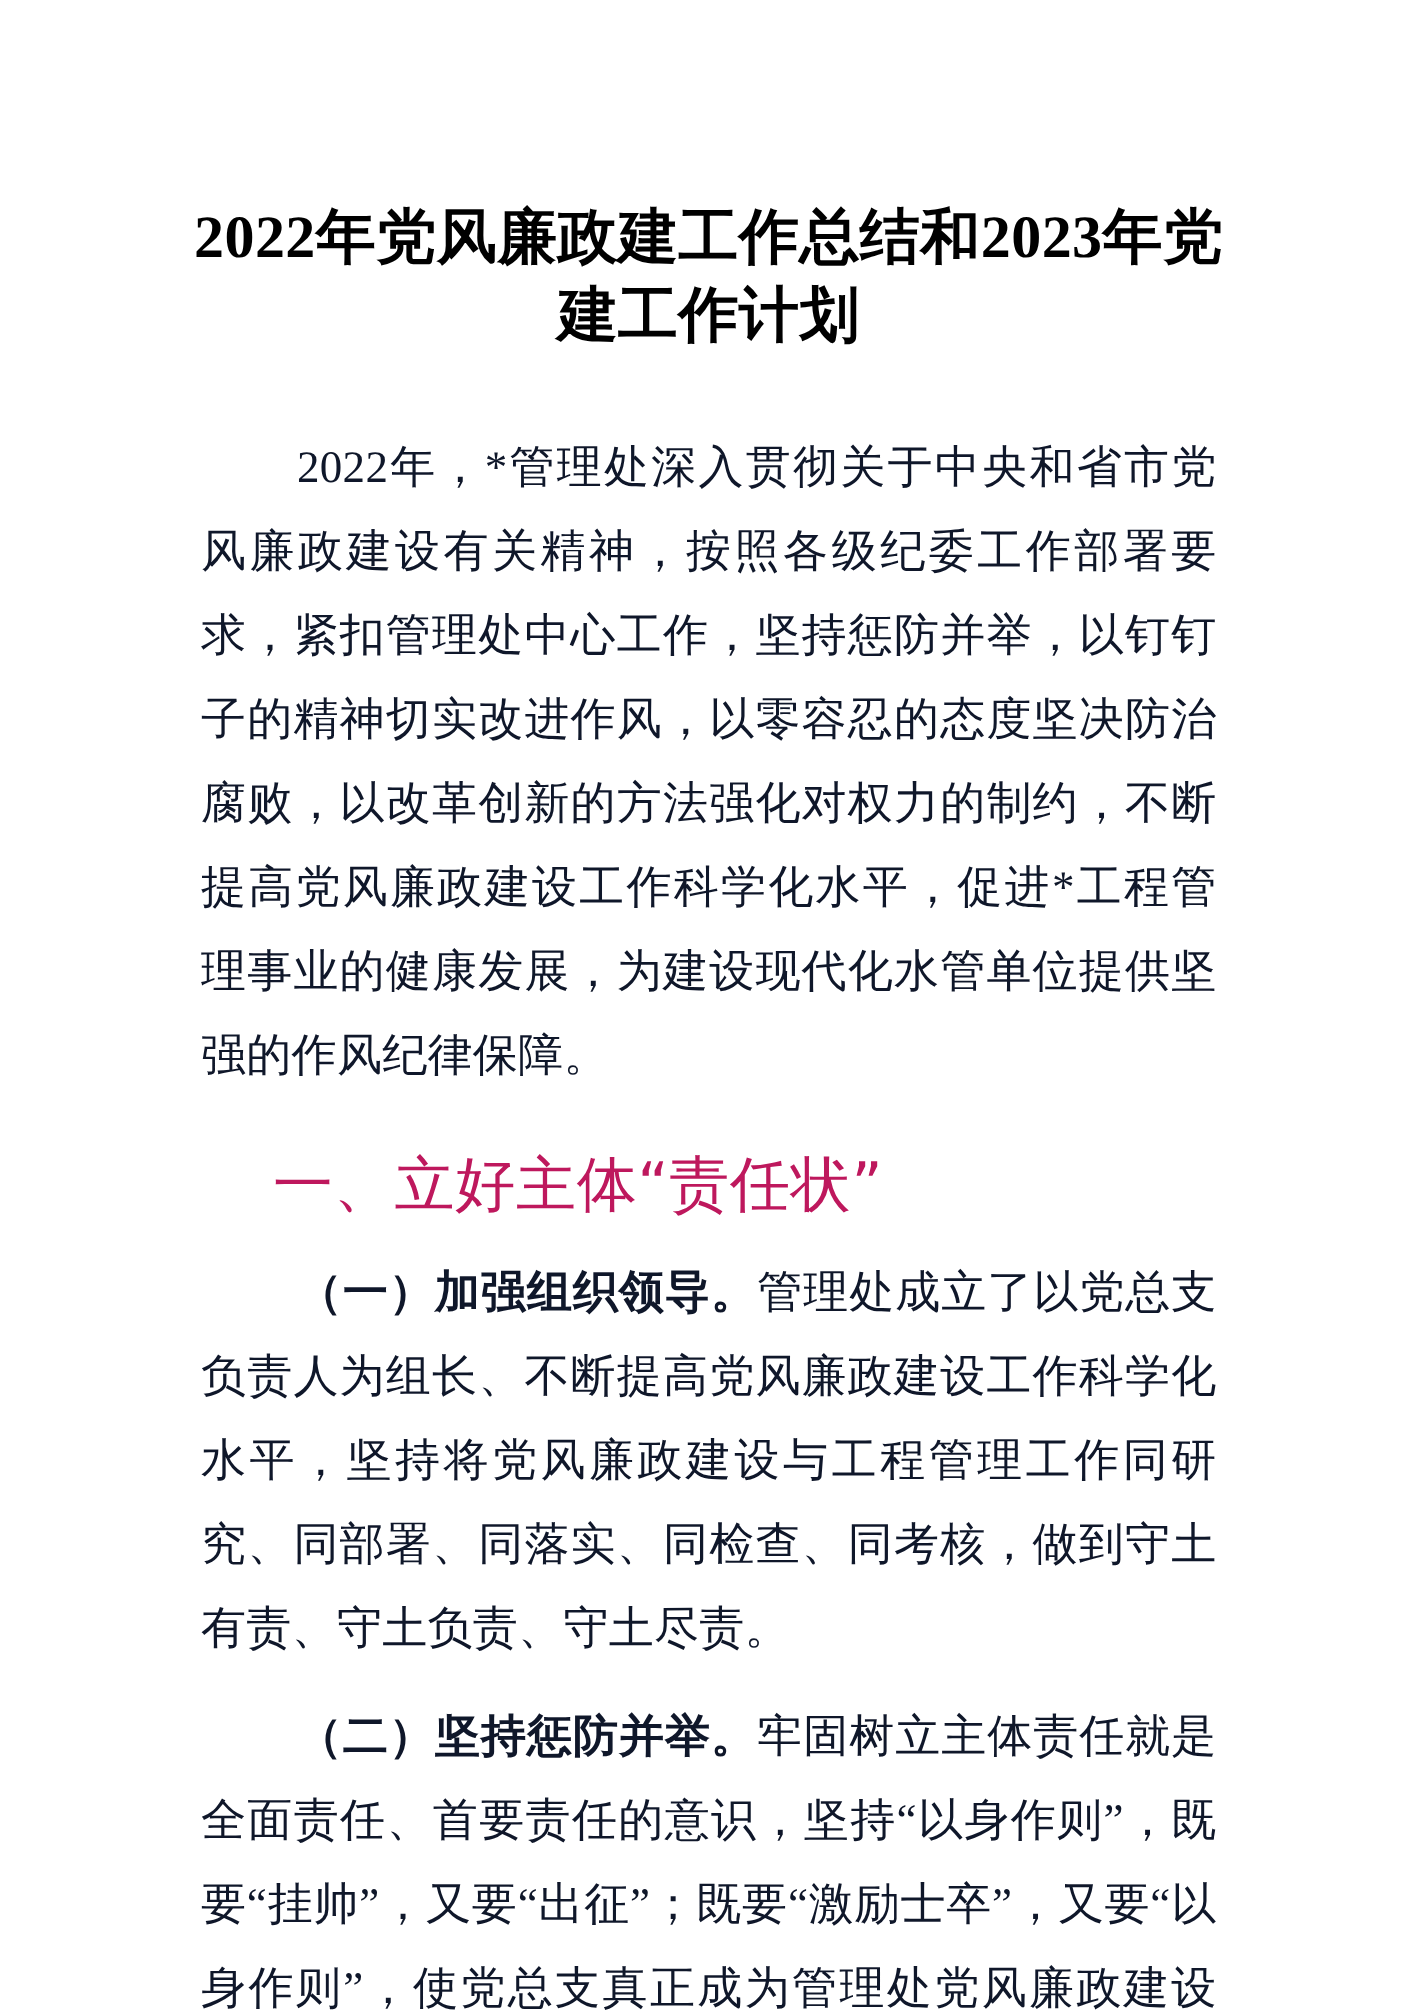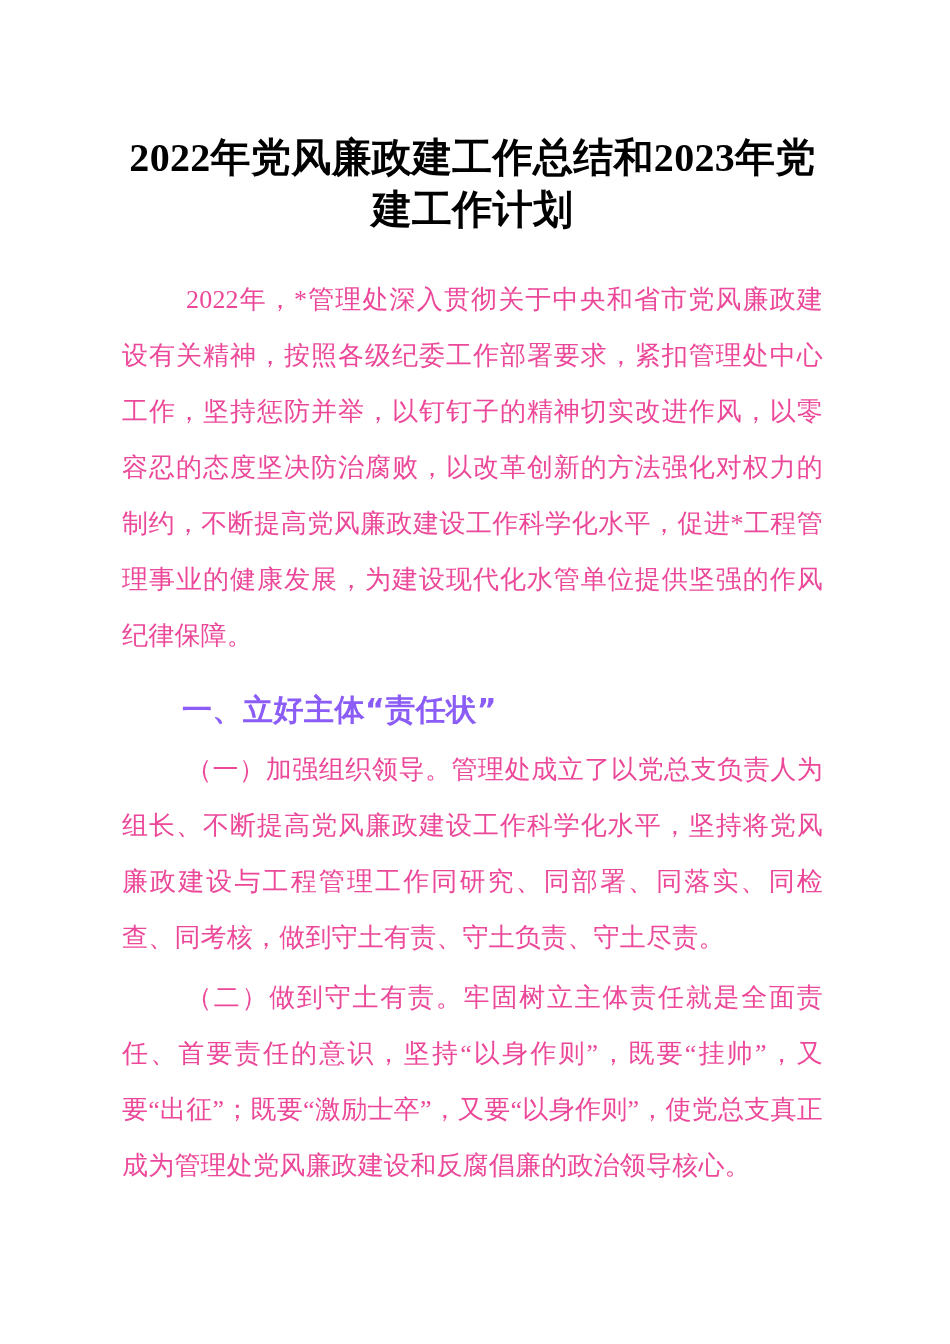--- a/index.html
+++ b/index.html
@@ -35,58 +35,58 @@
     letter-spacing: 0.3px;
     white-space: normal;
   }
 
   
   .sec-heading {
     margin: 0;
     padding-top: 14px;
     text-indent: 64px;
     font-family: "DejaVu Sans", "Liberation Sans", sans-serif;
-    font-weight: 700;
-    font-size: 30px;
+    font-weight: 400;
+    font-size: 40px;
     line-height: 56px;
-    color: #8b5cf6;
+    color: #be185d;
     letter-spacing: 0.5px;
   }
 
   
   .para {
-    margin: 4px;
+    margin: 16px;
     text-indent: 64px;
     font-family: "Liberation Serif", "DejaVu Serif", serif;
-    font-size: 26px;
+    font-size: 30px;
     line-height: 56px;
-    color: #ec4899;
+    color: #0f172a;
     text-align: justify;
     text-justify: inter-ideograph;
     letter-spacing: 0.2px;
   }
   .para.lead {
     padding-top: 32px;
   }
   .run-bold {
-    font-weight: 400;
+    font-weight: 700;
   }
 </style>
 </head>
 <body>
 
 <div class="page">
   <div class="doc-body">
 
     <h1 class="doc-title">2022年党风廉政建工作总结和2023年党建工作计划</h1>
 
     <p class="para lead">2022年，*管理处深入贯彻关于中央和省市党风廉政建设有关精神，按照各级纪委工作部署要求，紧扣管理处中心工作，坚持惩防并举，以钉钉子的精神切实改进作风，以零容忍的态度坚决防治腐败，以改革创新的方法强化对权力的制约，不断提高党风廉政建设工作科学化水平，促进*工程管理事业的健康发展，为建设现代化水管单位提供坚强的作风纪律保障。</p>
 
     <h2 class="sec-heading">一、立好主体“责任状”</h2>
 
     <p class="para"><span class="run-bold">（一）加强组织领导。</span><span>管理处成立了以党总支负责人为组长、不断提高党风廉政建设工作科学化水平，坚持将党风廉政建设与工程管理工作同研究、同部署、同落实、同检查、同考核，做到守土有责、守土负责、守土尽责。</span></p>
 
-    <p class="para"><span class="run-bold">（二）做到守土有责。</span><span>牢固树立主体责任就是全面责任、首要责任的意识，坚持“以身作则”，既要“挂帅”，又要“出征”；既要“激励士卒”，又要“以身作则”，使党总支真正成为管理处党风廉政建设和反腐倡廉的政治领导核心。</span></p>
+    <p class="para"><span class="run-bold">（二）坚持惩防并举。</span><span>牢固树立主体责任就是全面责任、首要责任的意识，坚持“以身作则”，既要“挂帅”，又要“出征”；既要“激励士卒”，又要“以身作则”，使党总支真正成为管理处党风廉政建设和反腐倡廉的政治领导核心。</span></p>
 
     <p class="para"></p>
 
   </div>
 </div>
 
 </body></html>

